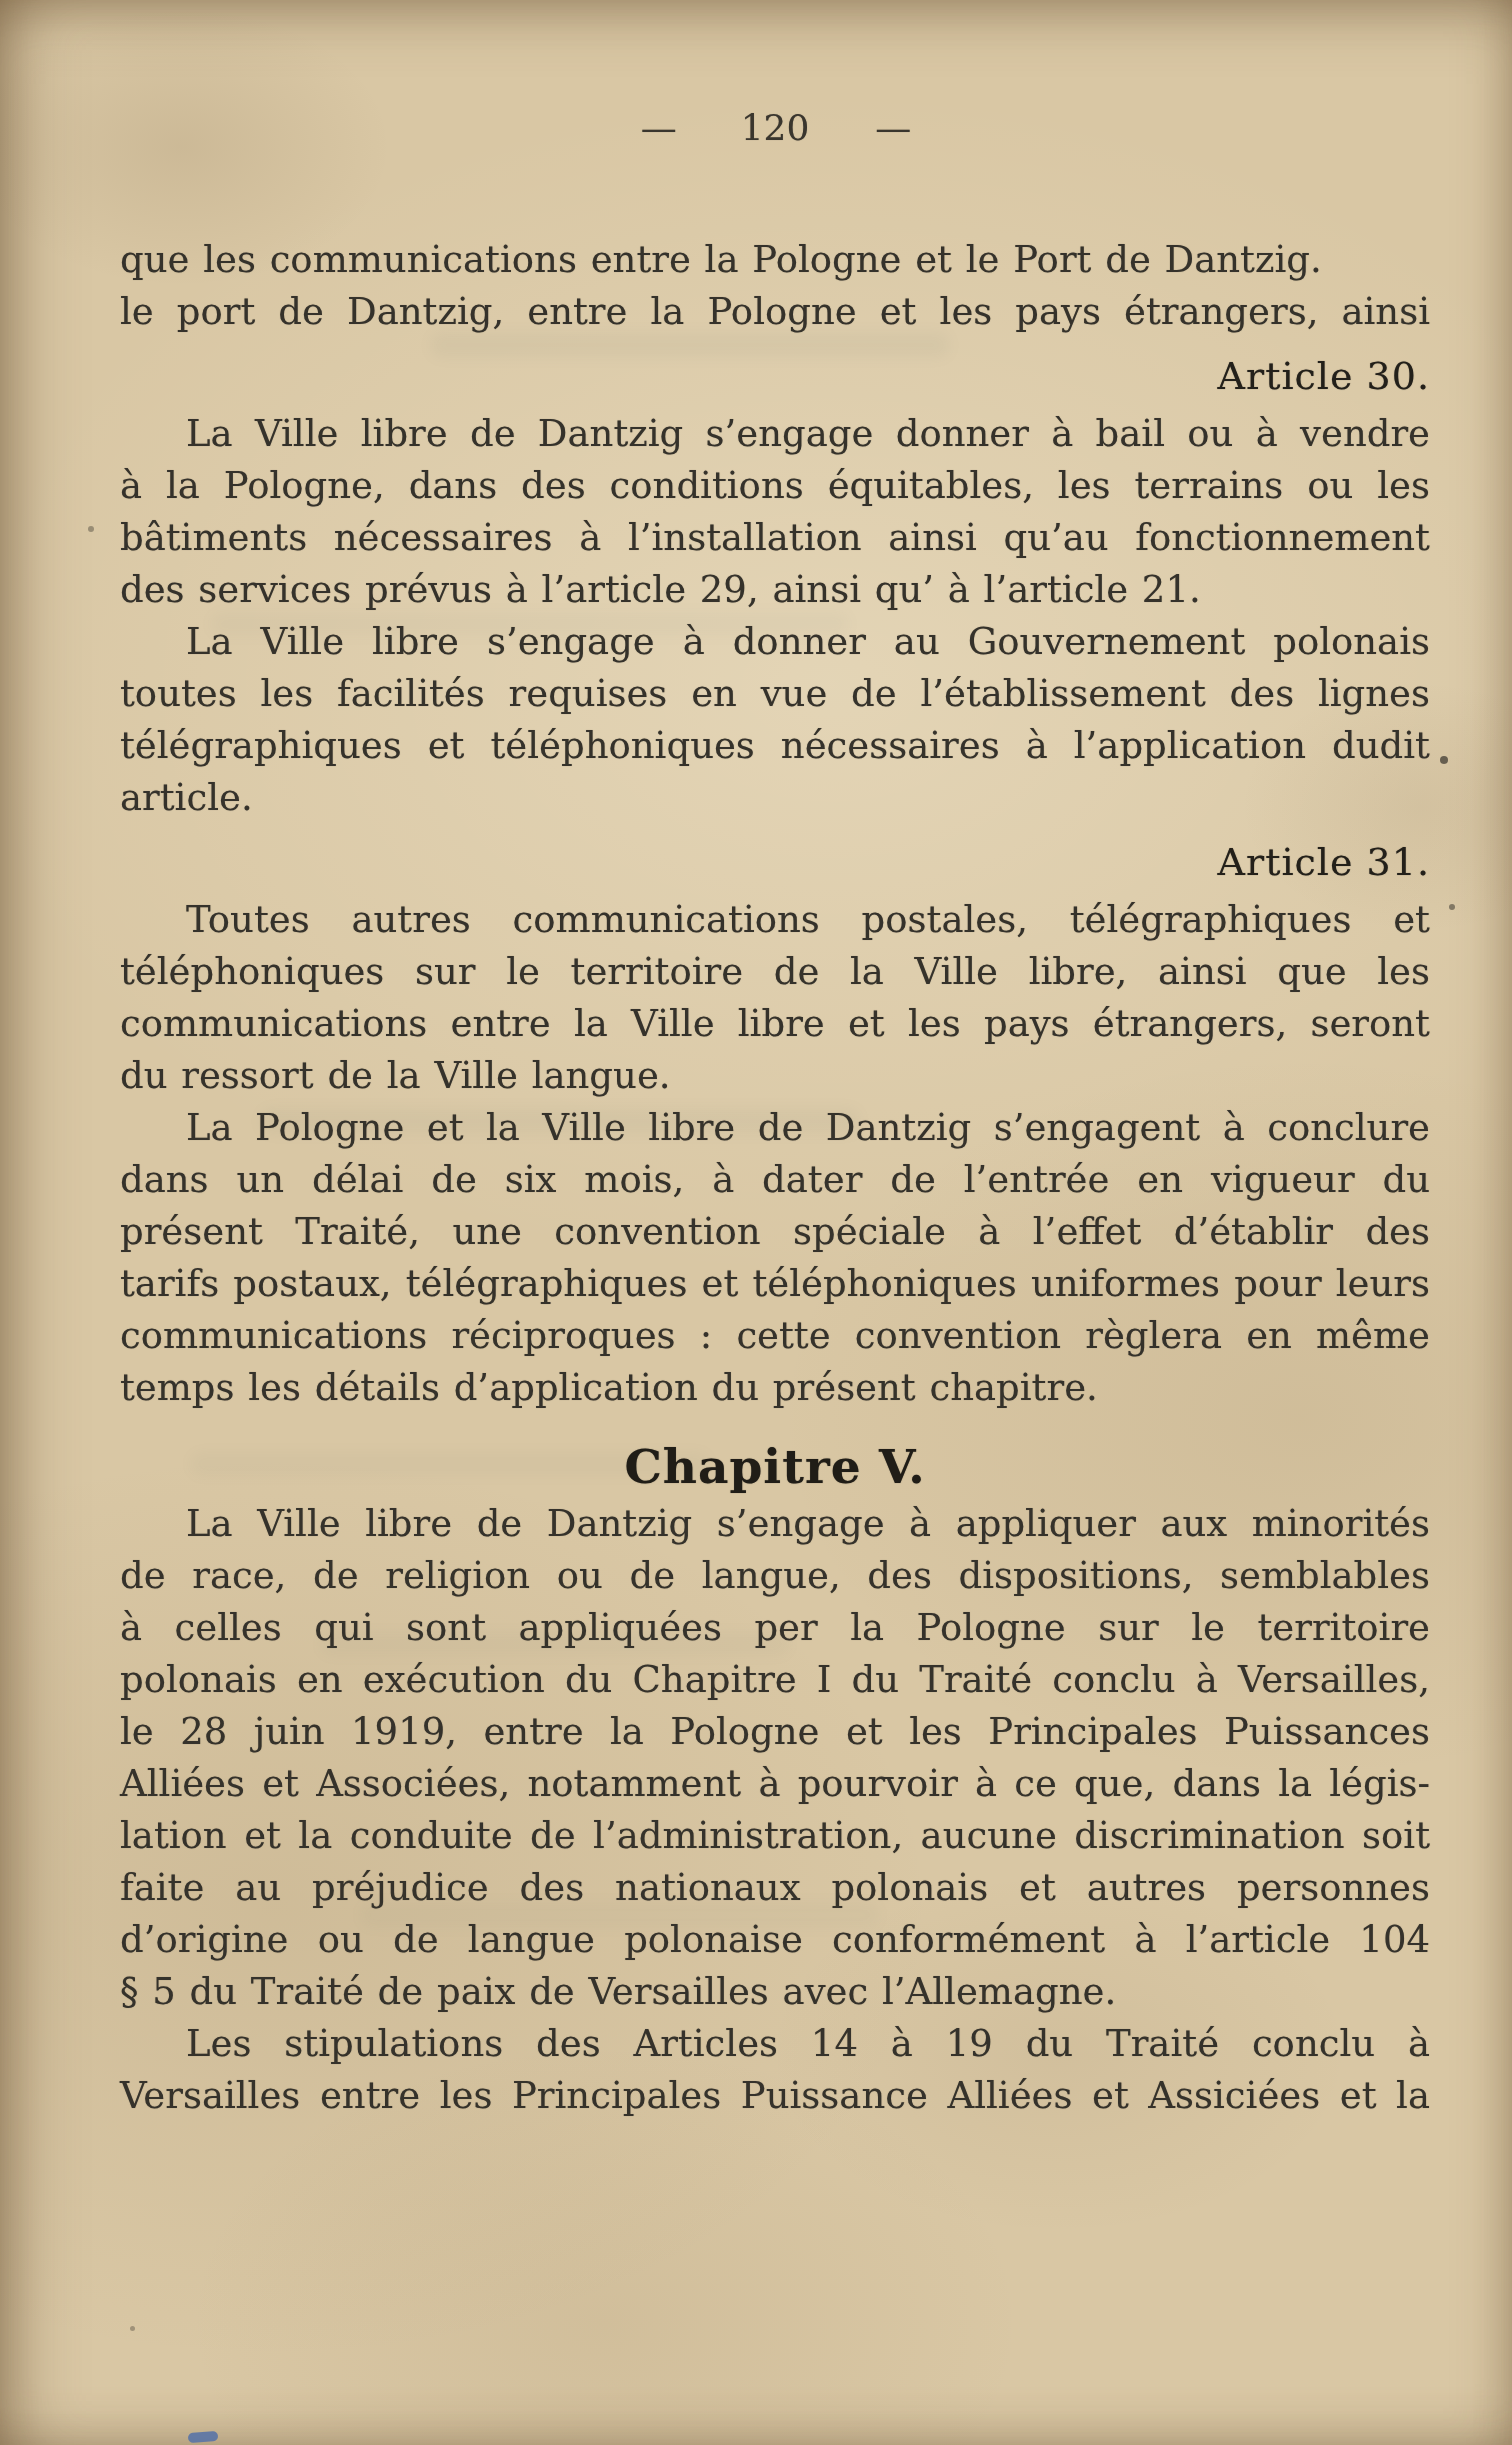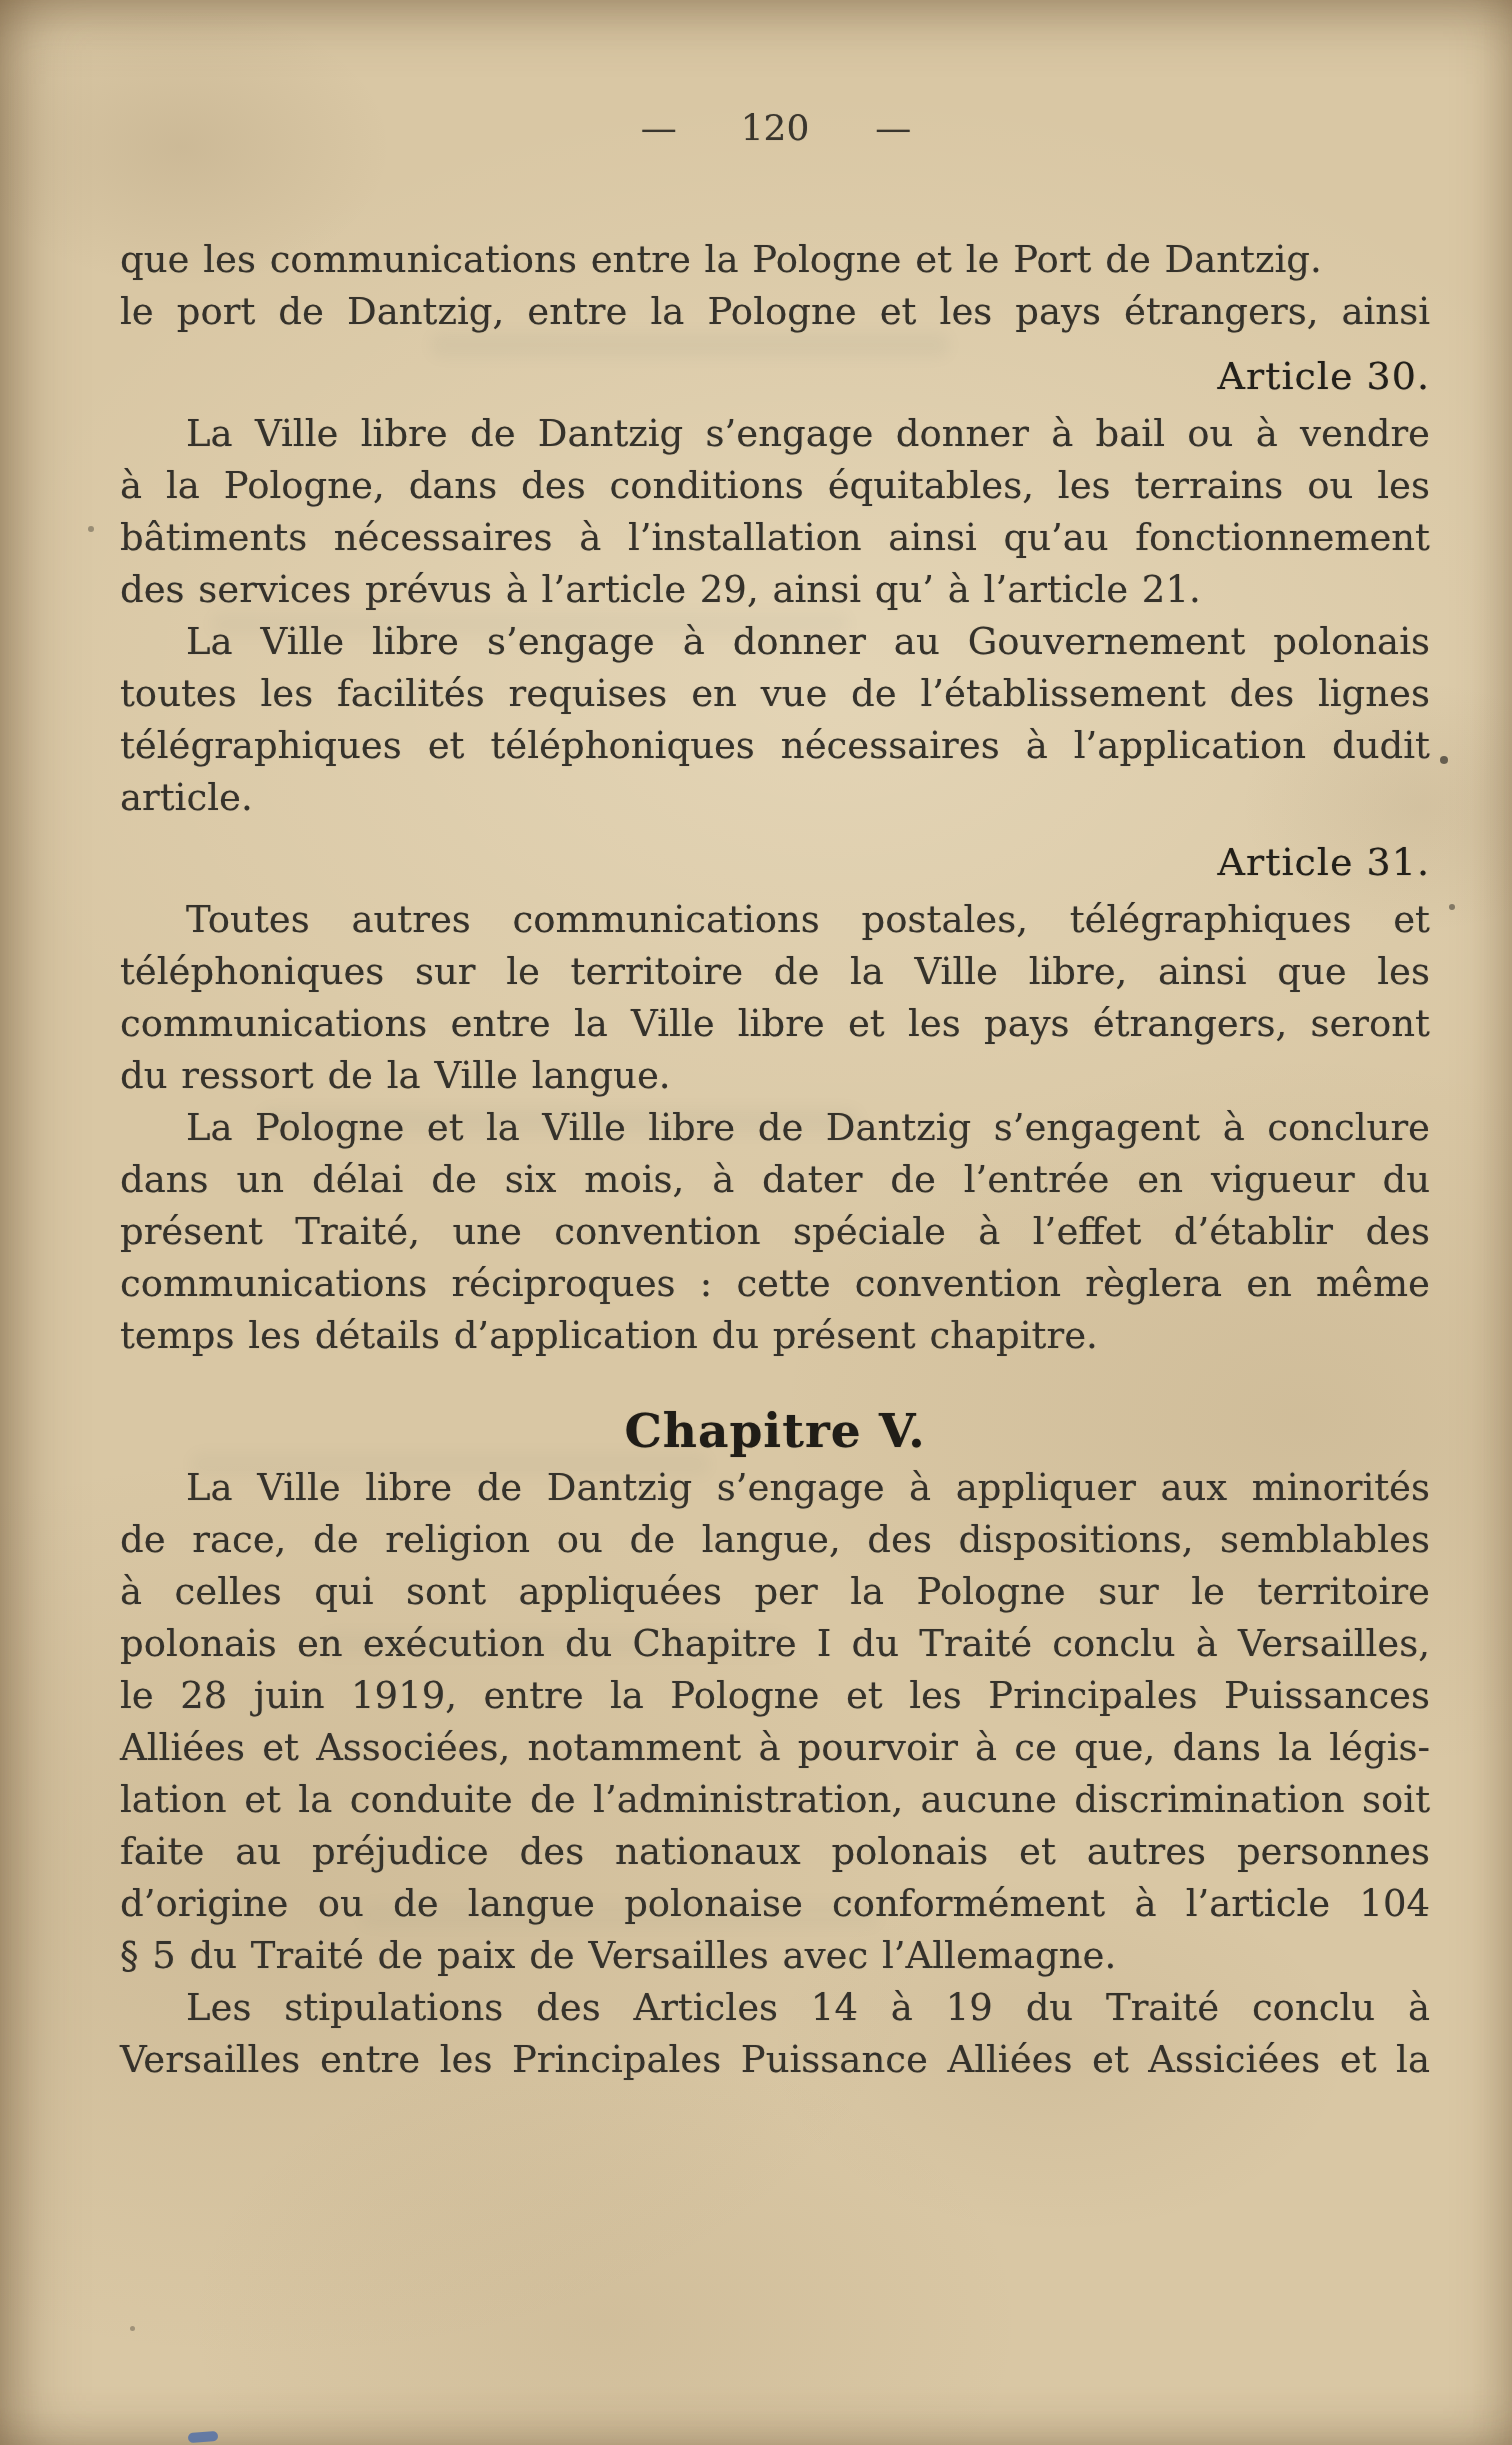--- a/index.html
+++ b/index.html
@@ -67,21 +67,21 @@
     margin: 12px 0 6px;
     letter-spacing: 1px;
     color: #23201a;
     text-shadow: 0 0 1px rgba(35,32,26,0.5);
   }
   .chapter-heading {
     text-align: center;
     font-weight: bold;
     font-size: 47px;
     line-height: 58px;
-    margin: 40px 0 2px;
+    margin: 24px 0 2px;
     letter-spacing: 1px;
     color: #201d17;
     text-shadow: 0 0 1px rgba(32,29,23,0.5);
   }
   
   .ghost {
     position: absolute; pointer-events: none;
     background: rgba(92,104,94,0.55);
     opacity: 0.10;
     filter: blur(7px);
@@ -147,20 +147,21 @@
       <div class="paragraph indent">
         <div class="line">Toutes autres communications postales, télégraphiques et</div>
         <div class="line">téléphoniques sur le territoire de la Ville libre, ainsi que les</div>
         <div class="line">communications entre la Ville libre et les pays étrangers, seront</div>
         <div class="line last">du ressort de la Ville langue.</div>
       </div>
       <div class="paragraph indent">
         <div class="line">La Pologne et la Ville libre de Dantzig s’engagent à conclure</div>
         <div class="line">dans un délai de six mois, à dater de l’entrée en vigueur du</div>
         <div class="line">présent Traité, une convention spéciale à l’effet d’établir des</div>
+        <div class="line">tarifs postaux, télégraphiques et téléphoniques uniformes pour leurs</div>
         <div class="line">communications réciproques : cette convention règlera en même</div>
         <div class="line last">temps les détails d’application du présent chapitre.</div>
       </div>
       <div class="chapter-heading">Chapitre V.</div>
       <div class="paragraph indent">
         <div class="line">La Ville libre de Dantzig s’engage à appliquer aux minorités</div>
         <div class="line">de race, de religion ou de langue, des dispositions, semblables</div>
         <div class="line">à celles qui sont appliquées per la Pologne sur le territoire</div>
         <div class="line">polonais en exécution du Chapitre I du Traité conclu à Versailles,</div>
         <div class="line">le 28 juin 1919, entre la Pologne et les Principales Puissances</div>

